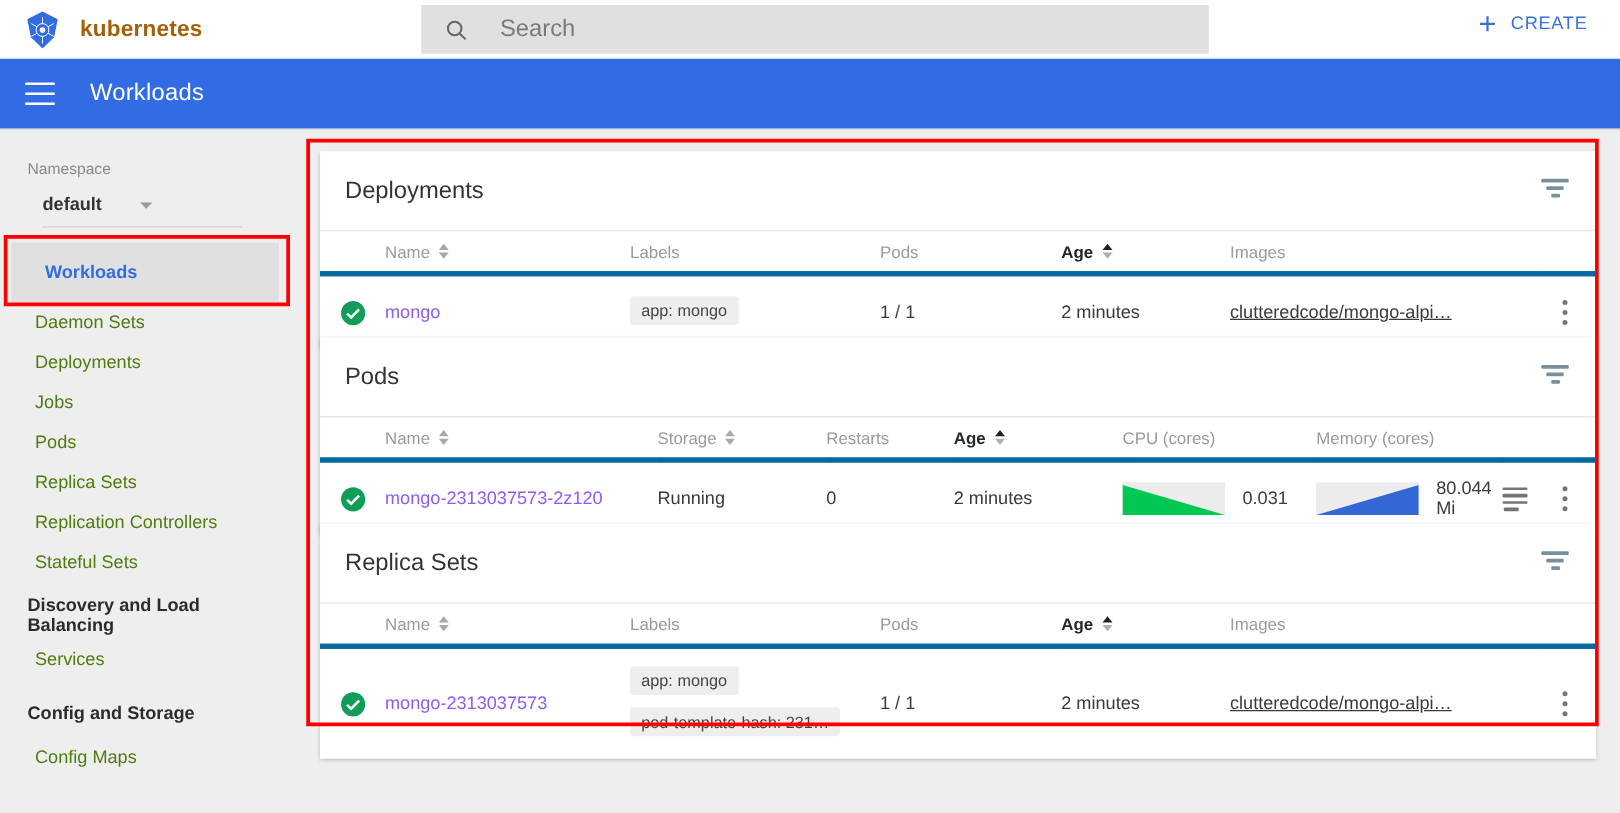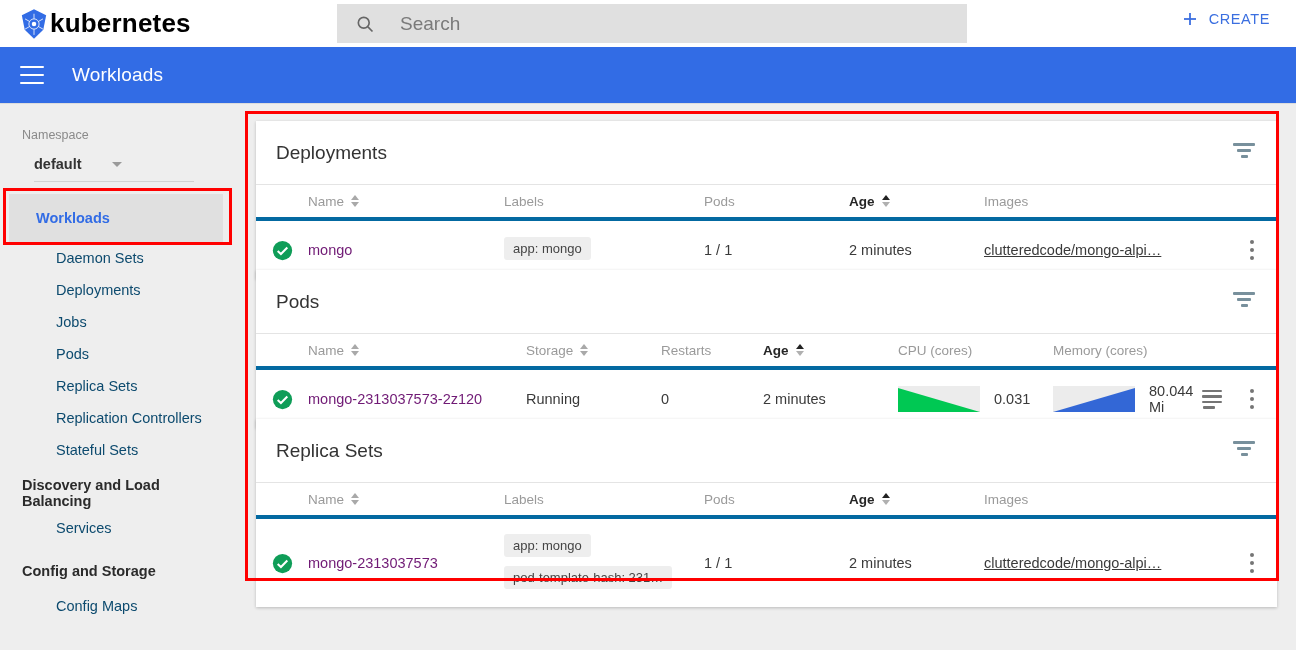--- a/index.html
+++ b/index.html
@@ -14,22 +14,23 @@
 
   
   .topbar {
     position: absolute; left: 0; top: 0; width: 1296px; height: 47px;
     background: #ffffff;
     display: flex; align-items: center;
   }
   .brand { display: flex; align-items: center; margin-left: 18px; }
   .k8s-logo { width: 32px; height: 32px; flex: 0 0 32px; }
   .brand-name {
-    color: #000000;
-    font-size: 26px;
+    margin-left: 14px;
+    color: #a16207;
+    font-size: 18px;
     font-weight: bold;
     letter-spacing: .2px;
   }
   .searchwrap {
     position: absolute; left: 337px; top: 4px;
     width: 630px; height: 39px;
     background: #e0e0e0;
     display: flex; align-items: center;
   }
   .search-icon { margin-left: 18px; width: 20px; height: 20px; flex:0 0 20px; }
@@ -91,22 +92,22 @@
   .caret {
     margin-left: 30px;
     width: 0; height: 0;
     border-left: 5px solid transparent;
     border-right: 5px solid transparent;
     border-top: 5px solid #9a9a9a;
   }
   .navlist { margin-top: 12px; }
   .nav-item {
     height: 32px; display: flex; align-items: center;
-    padding-left: 56px;
-    font-size: 14.5px; color: #0c4a6e;
+    padding-left: 28px;
+    font-size: 14.5px; color: #4d7c0f;
     cursor: pointer;
   }
   .nav-item.active {
     background: #e0e0e0;
     color: #326ce5;
     font-weight: bold;
     margin: 0 9px 0 9px;
     padding-left: 27px;
     height: 48px;
   }
@@ -191,21 +192,21 @@
     display: block; width: 0; height: 0; border-left: 4.5px solid transparent;
     border-right: 4.5px solid transparent;
   }
   .sort-arrows b { border-bottom: 5px solid #a9a9a9; margin-bottom: 2.5px; }
   .sort-arrows s { border-top: 5px solid #a9a9a9; }
   th.sorted .sort-arrows b { border-bottom-color: #222; }
   th.sorted .sort-arrows s { border-top-color: #b0b0b0; }
 
   .status-cell { width: 52px; padding-left: 0 !important; text-align: center; }
   .ok-icon { width: 21px; height: 21px; display: inline-block; vertical-align: middle; }
-  .rowlink { color: #701a75; text-decoration: none; cursor: pointer; font-size: 14.5px; }
+  .rowlink { color: #8b5cf6; text-decoration: none; cursor: pointer; font-size: 14.5px; }
   .chip {
     display: inline-block;
     background: #eeeeee;
     border-radius: 3px;
     padding: 4px 9px;
     font-size: 13px;
     color: #444;
     margin: 3px 0;
     max-width: 175px;
     overflow: hidden; white-space: nowrap; text-overflow: ellipsis;

